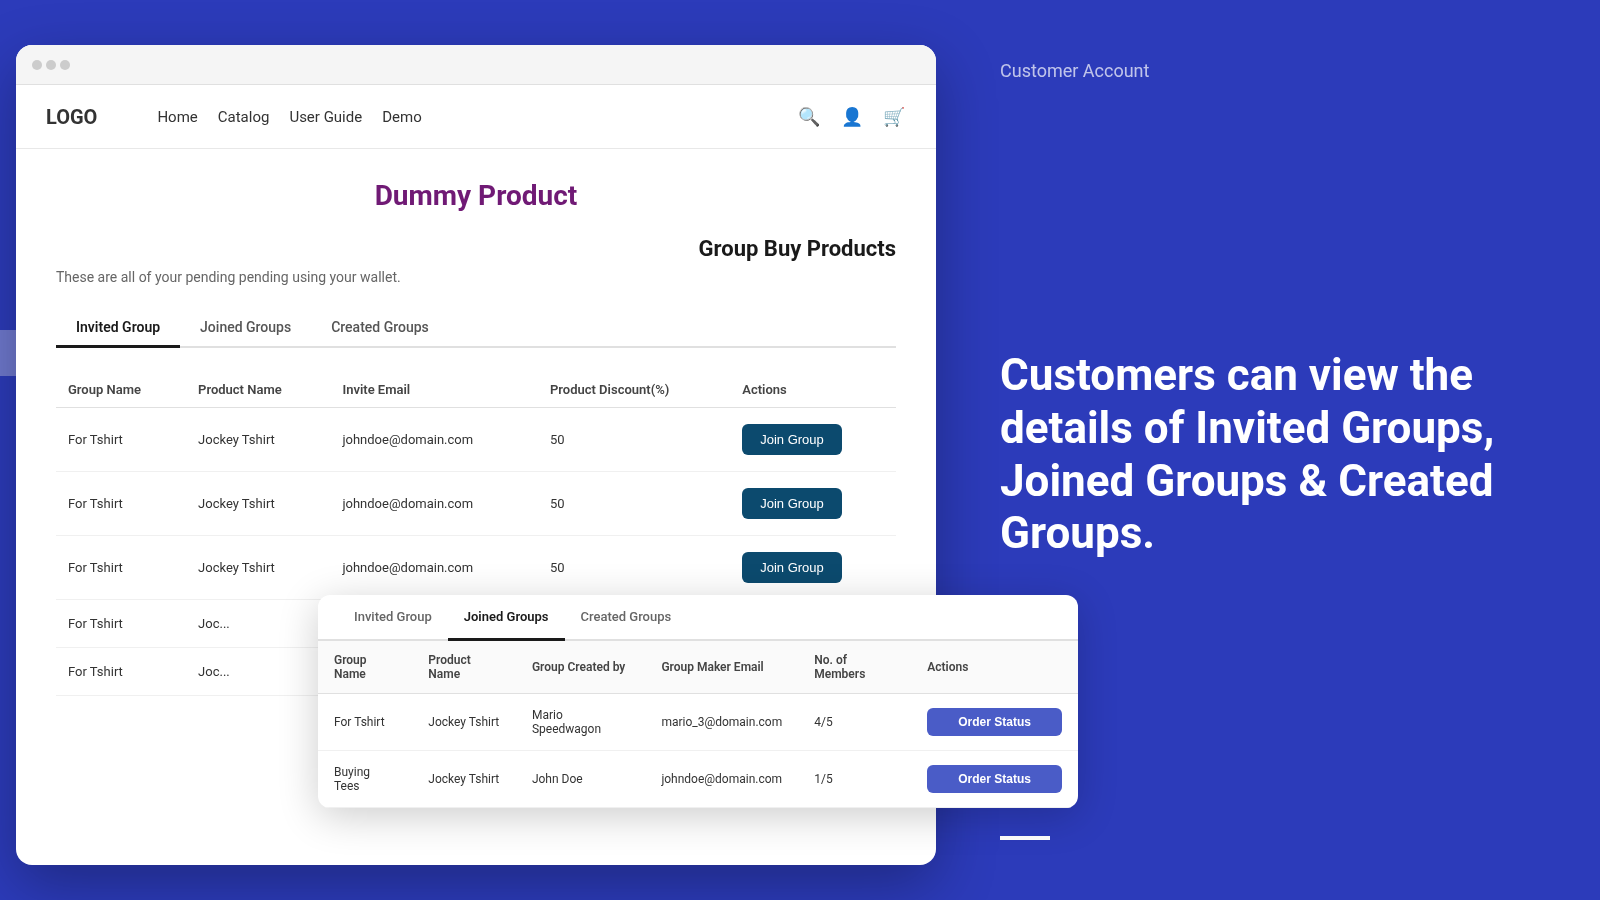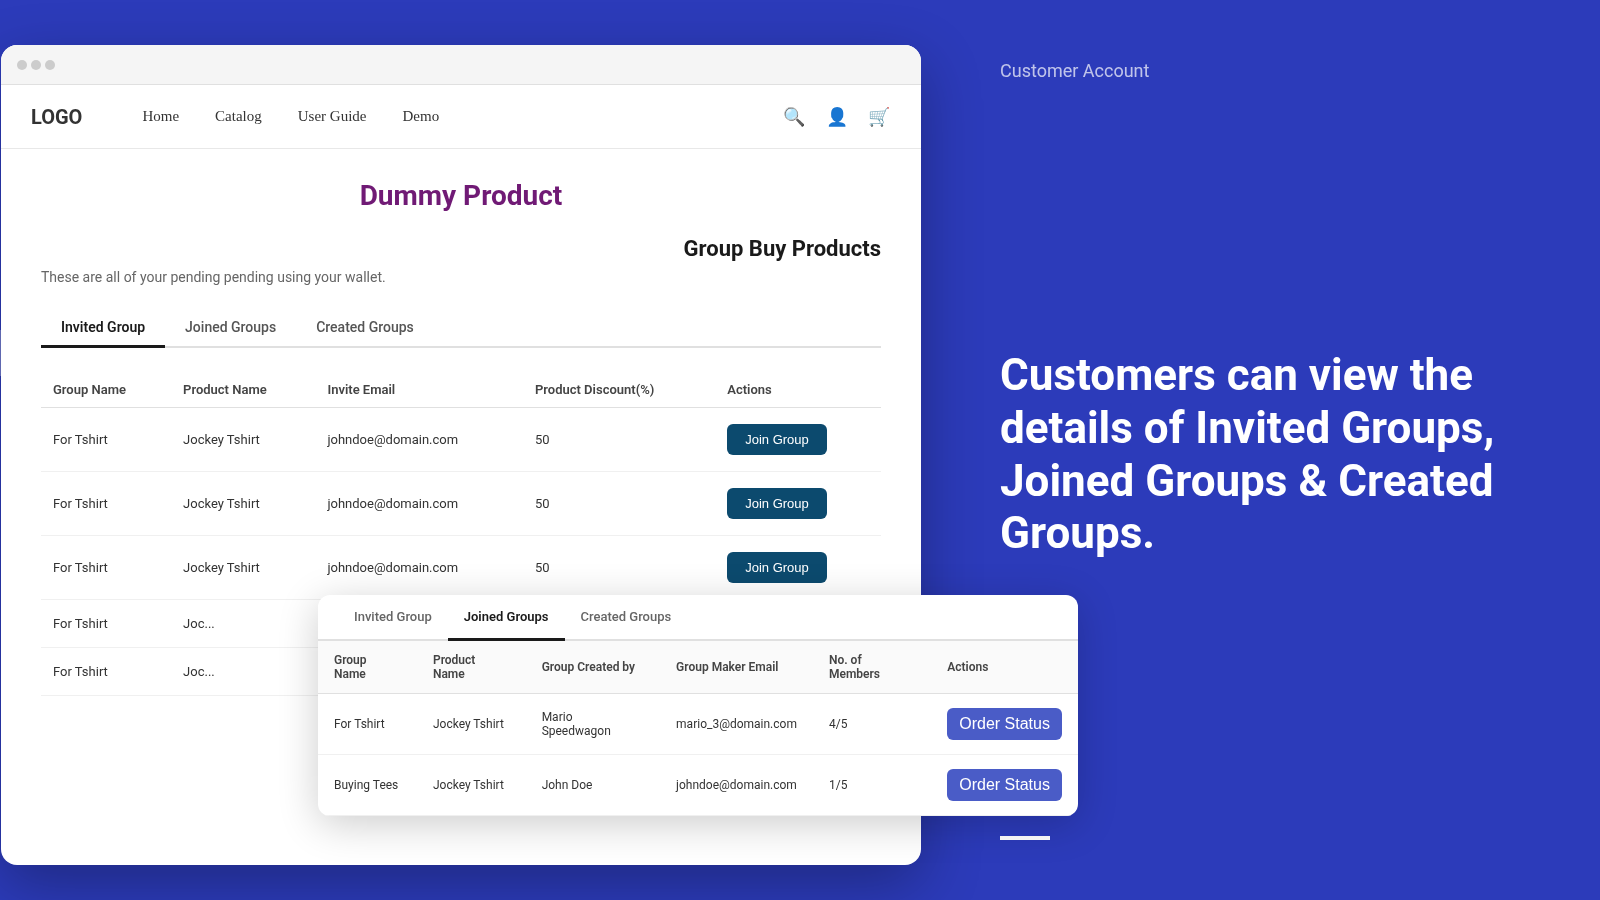--- a/index.html
+++ b/index.html
@@ -49,21 +49,21 @@
 
     .right-panel .divider {
       width: 50px;
       height: 4px;
       background: #ffffff;
     }
 
     
     .browser-window {
       position: absolute;
-      left: 1px;
+      left: 16px;
       top: 45px;
       width: 920px;
       background: #ffffff;
       border-radius: 16px;
       box-shadow: 0 20px 60px rgba(0,0,0,0.3);
       overflow: hidden;
       height: 820px;
     }
 
     
@@ -95,23 +95,22 @@
 
     .shop-logo {
       font-size: 20px;
       font-weight: 700;
       color: #333;
       margin-right: 60px;
     }
 
     .nav-links {
       display: flex;
-      gap: 36px;
+      gap: 20px;
       flex: 1;
-      font-family: Liberation Serif, serif;
     }
 
     .nav-link {
       font-size: 15px;
       color: #333;
       text-decoration: none;
       cursor: pointer;
     }
 
     .nav-icons {
@@ -288,25 +287,25 @@
       font-size: 12px;
       color: #333;
       padding: 14px 16px;
       border-bottom: 1px solid #f0f0f0;
     }
 
     .order-btn {
       background: #4a5cc7;
       color: white;
       border: none;
-      padding: 7px 12px;
+      padding: 7px 31px;
       border-radius: 6px;
-      font-size: 16px;
-      cursor: pointer;
-      font-weight: 400;
+      font-size: 12px;
+      cursor: pointer;
+      font-weight: 700;
       white-space: nowrap;
     }
   </style>
 </head>
 <body>
 
 <div class="bg-blue"></div>
 
 <div class="sidebar">
   <div class="sidebar-item">

